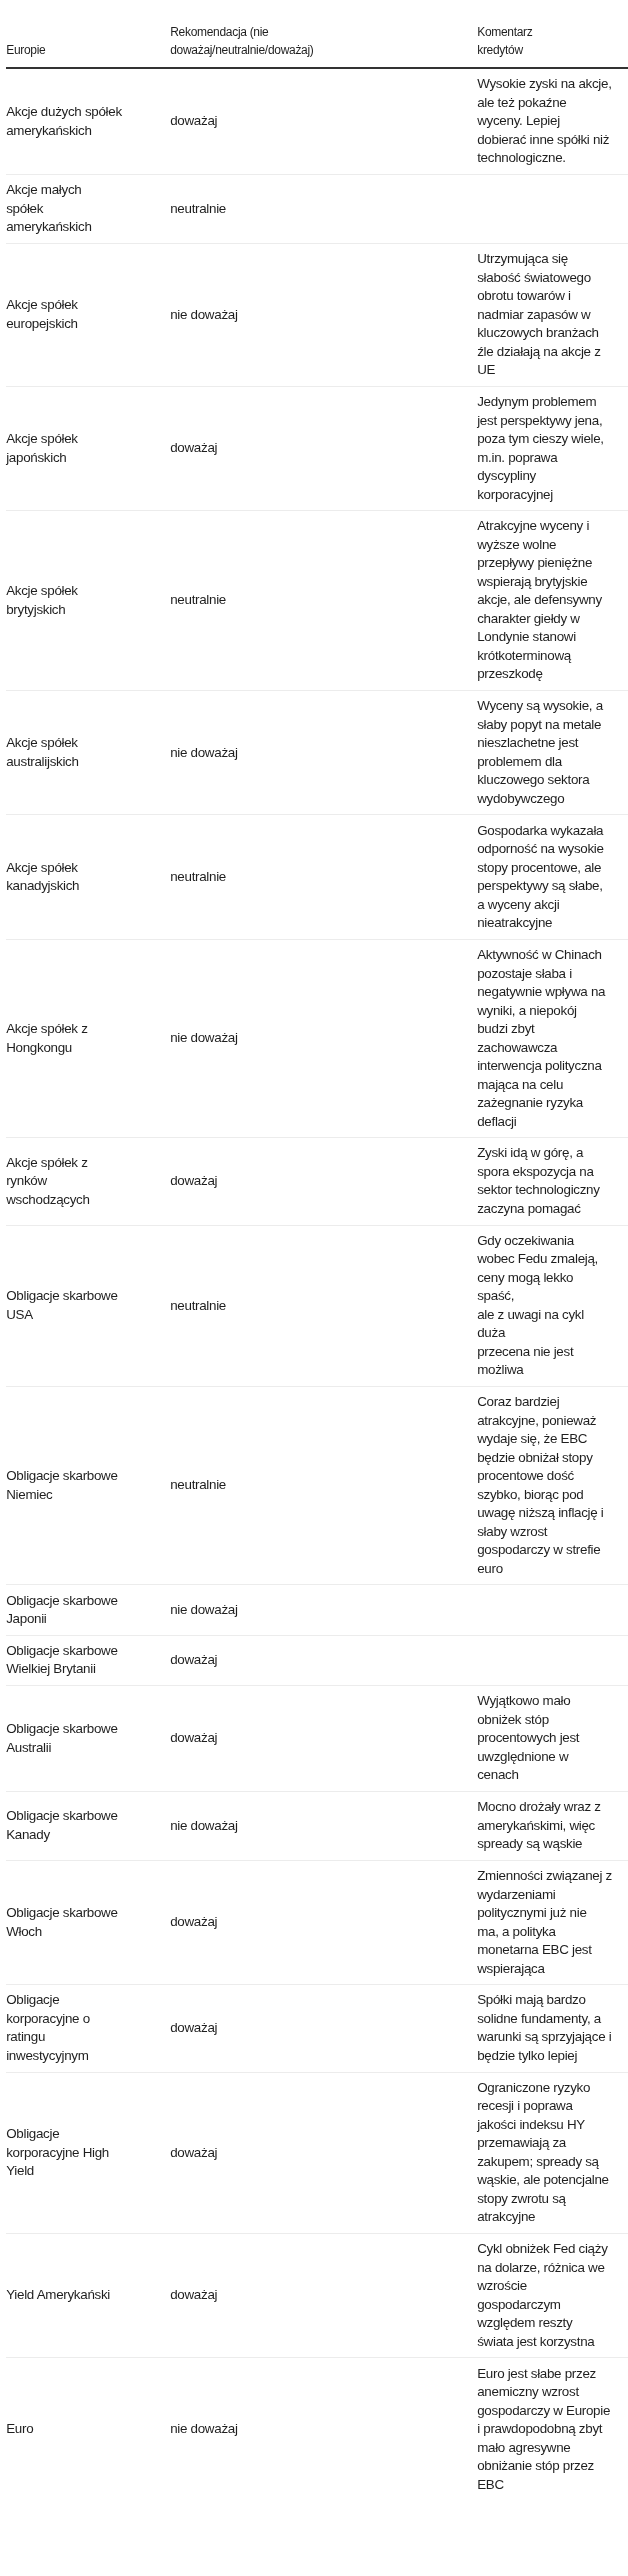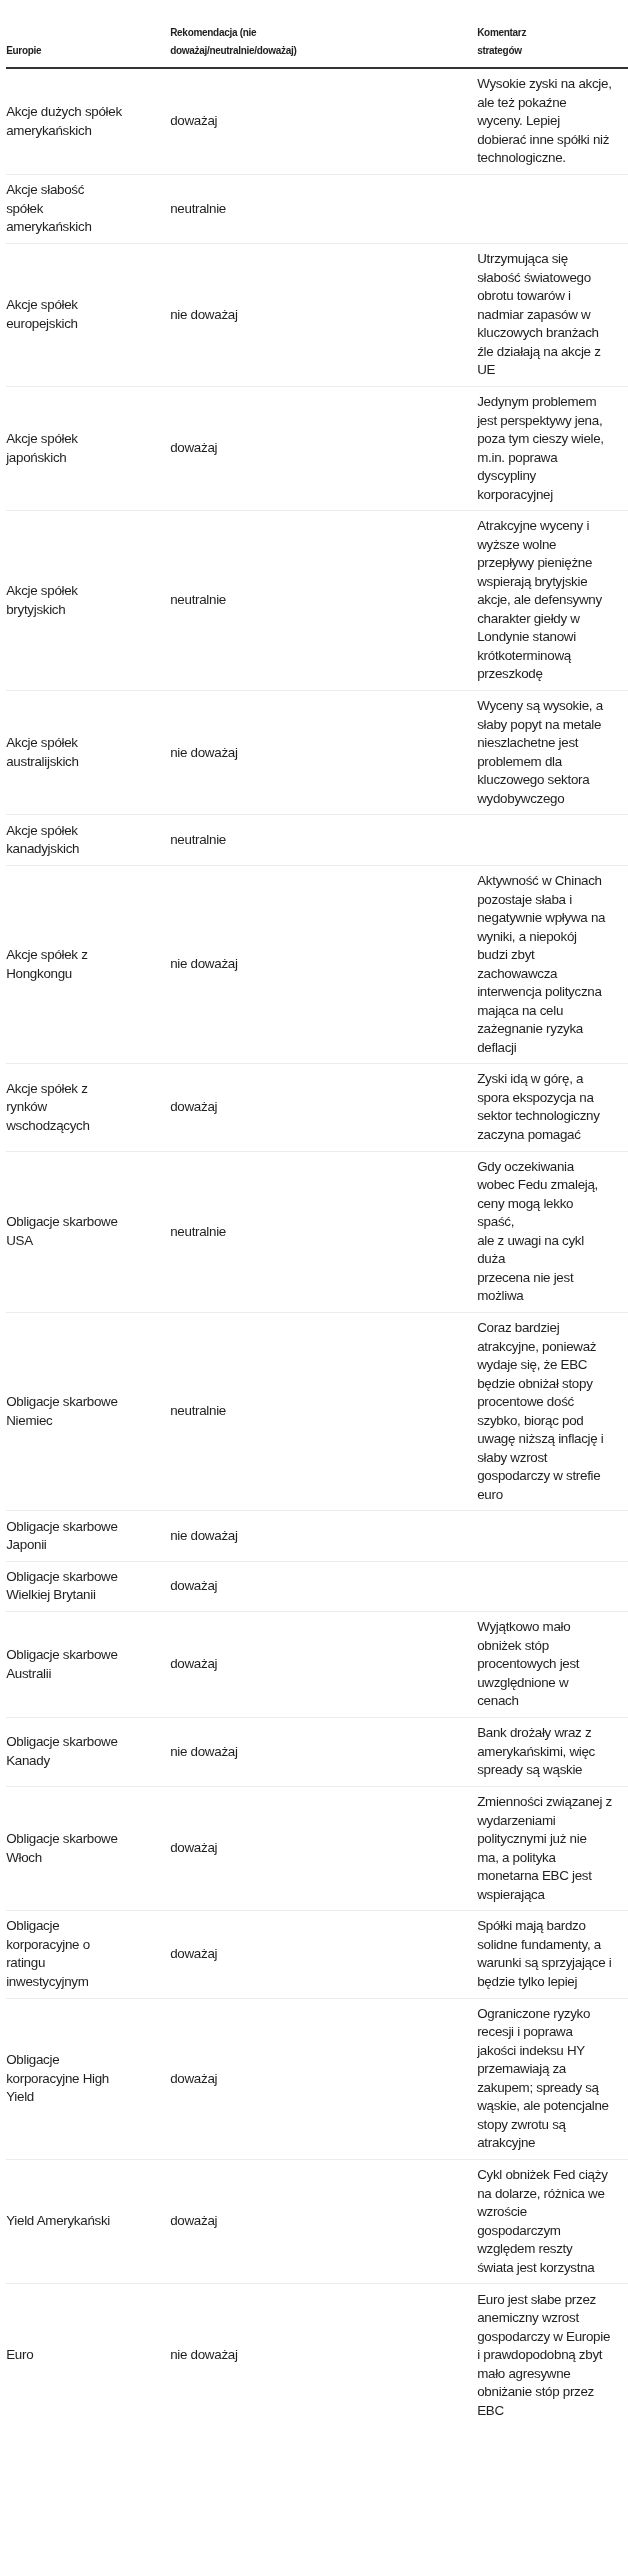--- a/index.html
+++ b/index.html
@@ -24,22 +24,22 @@
     display: grid;
     grid-template-columns: 164px 307px 151px;
   }
   
   .thead {
     align-items: end;
     padding: 24px 0 8.2px 0;
     border-bottom: 2.1px solid #333333;
   }
   .th {
-    font-weight: bold;
-    font-size: 10px;
+    font-weight: normal;
+    font-size: 12px;
     line-height: 17.5px;
     white-space: pre-line;
   }
   
   .row {
     align-items: center;
     padding: 6.2px 0;
     border-bottom: 1.5px solid #ececec;
   }
   .row:last-child {
@@ -60,36 +60,36 @@
 </head>
 <body>
 
 <div class="page">
 
   <div class="grid thead">
     <div class="th">Europie</div>
     <div class="th">Rekomendacja (nie
 doważaj/neutralnie/doważaj)</div>
     <div class="th">Komentarz
-strategów</div>
+kredytów</div>
   </div>
 
   <div>
     <div class="grid row">
       <div class="cell asset">Akcje dużych spółek
 amerykańskich</div>
       <div class="cell rec">doważaj</div>
       <div class="cell comment">Wysokie zyski na akcje,
 ale też pokaźne
 wyceny. Lepiej
 dobierać inne spółki niż
 technologiczne.</div>
     </div>
     <div class="grid row">
-      <div class="cell asset">Akcje słabość
+      <div class="cell asset">Akcje małych
 spółek
 amerykańskich</div>
       <div class="cell rec">neutralnie</div>
     </div>
     <div class="grid row">
       <div class="cell asset">Akcje spółek
 europejskich</div>
       <div class="cell rec">nie doważaj</div>
       <div class="cell comment">Utrzymująca się
 słabość światowego
@@ -132,20 +132,26 @@
 słaby popyt na metale
 nieszlachetne jest
 problemem dla
 kluczowego sektora
 wydobywczego</div>
     </div>
     <div class="grid row">
       <div class="cell asset">Akcje spółek
 kanadyjskich</div>
       <div class="cell rec">neutralnie</div>
+      <div class="cell comment">Gospodarka wykazała
+odporność na wysokie
+stopy procentowe, ale
+perspektywy są słabe,
+a wyceny akcji
+nieatrakcyjne</div>
     </div>
     <div class="grid row">
       <div class="cell asset">Akcje spółek z
 Hongkongu</div>
       <div class="cell rec">nie doważaj</div>
       <div class="cell comment">Aktywność w Chinach
 pozostaje słaba i
 negatywnie wpływa na
 wyniki, a niepokój
 budzi zbyt
@@ -208,21 +214,21 @@
       <div class="cell comment">Wyjątkowo mało
 obniżek stóp
 procentowych jest
 uwzględnione w
 cenach</div>
     </div>
     <div class="grid row">
       <div class="cell asset">Obligacje skarbowe
 Kanady</div>
       <div class="cell rec">nie doważaj</div>
-      <div class="cell comment">Bank drożały wraz z
+      <div class="cell comment">Mocno drożały wraz z
 amerykańskimi, więc
 spready są wąskie</div>
     </div>
     <div class="grid row">
       <div class="cell asset">Obligacje skarbowe
 Włoch</div>
       <div class="cell rec">doważaj</div>
       <div class="cell comment">Zmienności związanej z
 wydarzeniami
 politycznymi już nie

